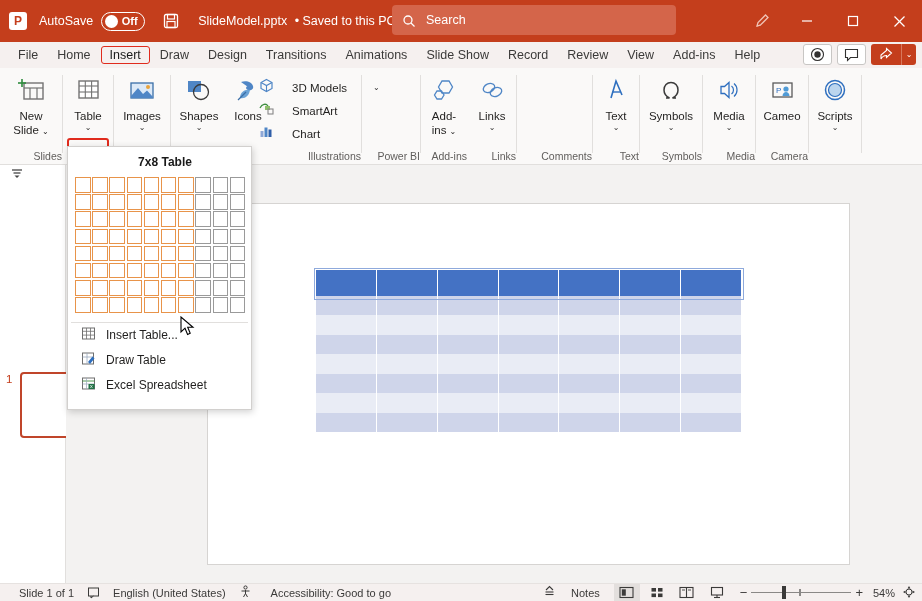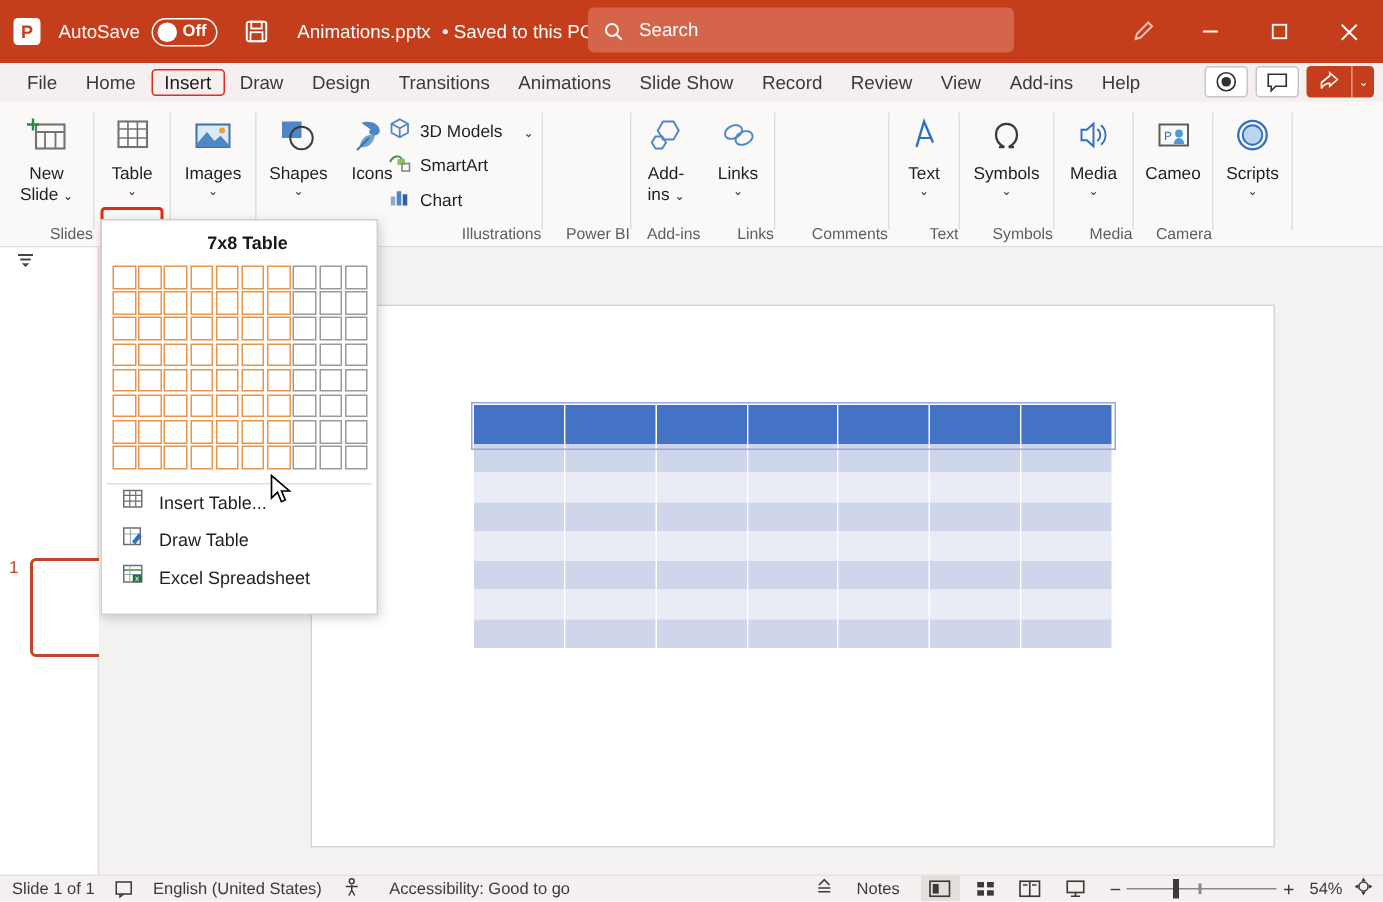--- a/index.html
+++ b/index.html
@@ -95,21 +95,21 @@
   }
   .rbtn .ricon { height: 36px; display: flex; align-items: center; justify-content: center; }
   .rbtn .rlabel {
     font-size: 11.5px; color: #201F1E; text-align: center; line-height: 13px; margin-top: 1px;
   }
   .rbtn .rchev { font-size: 8px; color: #333; line-height: 9px; }
   .table-btn-box {
     position: absolute; left: 67px; top: 70px; width: 42px; height: 76px;
     border: 2px solid #E02B1D; border-radius: 3px; z-index: 40;
   }
-  .small-item { position: absolute; display: flex; align-items: center; gap: 6px; }
+  .small-item { position: absolute; display: flex; align-items: center; gap: 18px; }
   .small-item .silabel { font-size: 11.5px; color: #201F1E; white-space: nowrap; }
   .ribbon-collapse { position: absolute; right: 10px; top: 141px; font-size: 10px; color: #333; }
 
   
   .dropdown {
     position: absolute; left: 67px; top: 146px; width: 185px; height: 264px;
     background: #fff; border: 1px solid #D2D0CE;
     box-shadow: 1px 2px 7px rgba(0,0,0,.18); z-index: 50;
   }
   .dd-title { font-size: 12px; font-weight: bold; color: #1a1a1a; padding: 8px 0 6px 11px; text-align: center; }
@@ -162,21 +162,21 @@
     border: 1px solid #8FAADC; pointer-events: none;
   }
 
   
   .statusbar {
     position: absolute; left: 0; top: 583px; width: 922px; height: 18px;
     background: #F5F0EF; display: flex; align-items: center;
     font-size: 11px; color: #3B3A39; border-top: 1px solid #E6E2E0;
   }
   .sb { display: flex; align-items: center; gap: 15px; }
-  .sb-left { margin-left: 8px; display: flex; align-items: center; gap: 13px; }
+  .sb-left { margin-left: 19px; display: flex; align-items: center; gap: 13px; }
   .sb-right { position: absolute; right: 6px; display: flex; align-items: center; gap: 4px; }
   .viewbtn { width: 26px; height: 17px; display: flex; align-items: center; justify-content: center; }
   .viewbtn.sel { background: #E3DFDD; }
   .zoom-slider { position: relative; width: 100px; height: 16px; display: flex; align-items: center; }
   .zoom-track { position: absolute; left: 0; right: 0; height: 1.5px; background: #8A8886; }
   .zoom-mid { position: absolute; left: 48px; width: 1.5px; height: 7px; background: #8A8886; }
   .zoom-thumb { position: absolute; left: 31px; width: 4px; height: 13px; background: #3B3A39; }
   .zoom-pct { width: 28px; text-align: right; }
 </style>
 </head>
@@ -190,21 +190,21 @@
     <span class="tlabel">Off</span>
   </div>
   <div class="save-icon">
     <svg width="20" height="20" viewBox="0 0 20 20">
         <rect x="3.5" y="3.5" width="13" height="13" rx="1.5" fill="none" stroke="#fff" stroke-width="1.3"></rect>
         <rect x="6.5" y="3.5" width="7" height="4.5" fill="none" stroke="#fff" stroke-width="1.2"></rect>
         <rect x="6" y="10.5" width="8" height="6" fill="none" stroke="#fff" stroke-width="1.2"></rect>
       </svg>
   </div>
   <span class="doc-title">
-    <span>Animations.pptx</span>
+    <span>SlideModel.pptx</span>
     <span style="margin-left:4px">• Saved to this PC</span>
     <span class="title-chev">⌄</span>
   </span>
 
   <div class="searchbox">
     <span class="mag">
       <svg width="14" height="14" viewBox="0 0 14 14">
           <circle cx="6" cy="6" r="4" fill="none" stroke="#fff" stroke-width="1.3"></circle>
           <line x1="9" y1="9" x2="12.5" y2="12.5" stroke="#fff" stroke-width="1.3"></line>
         </svg>

